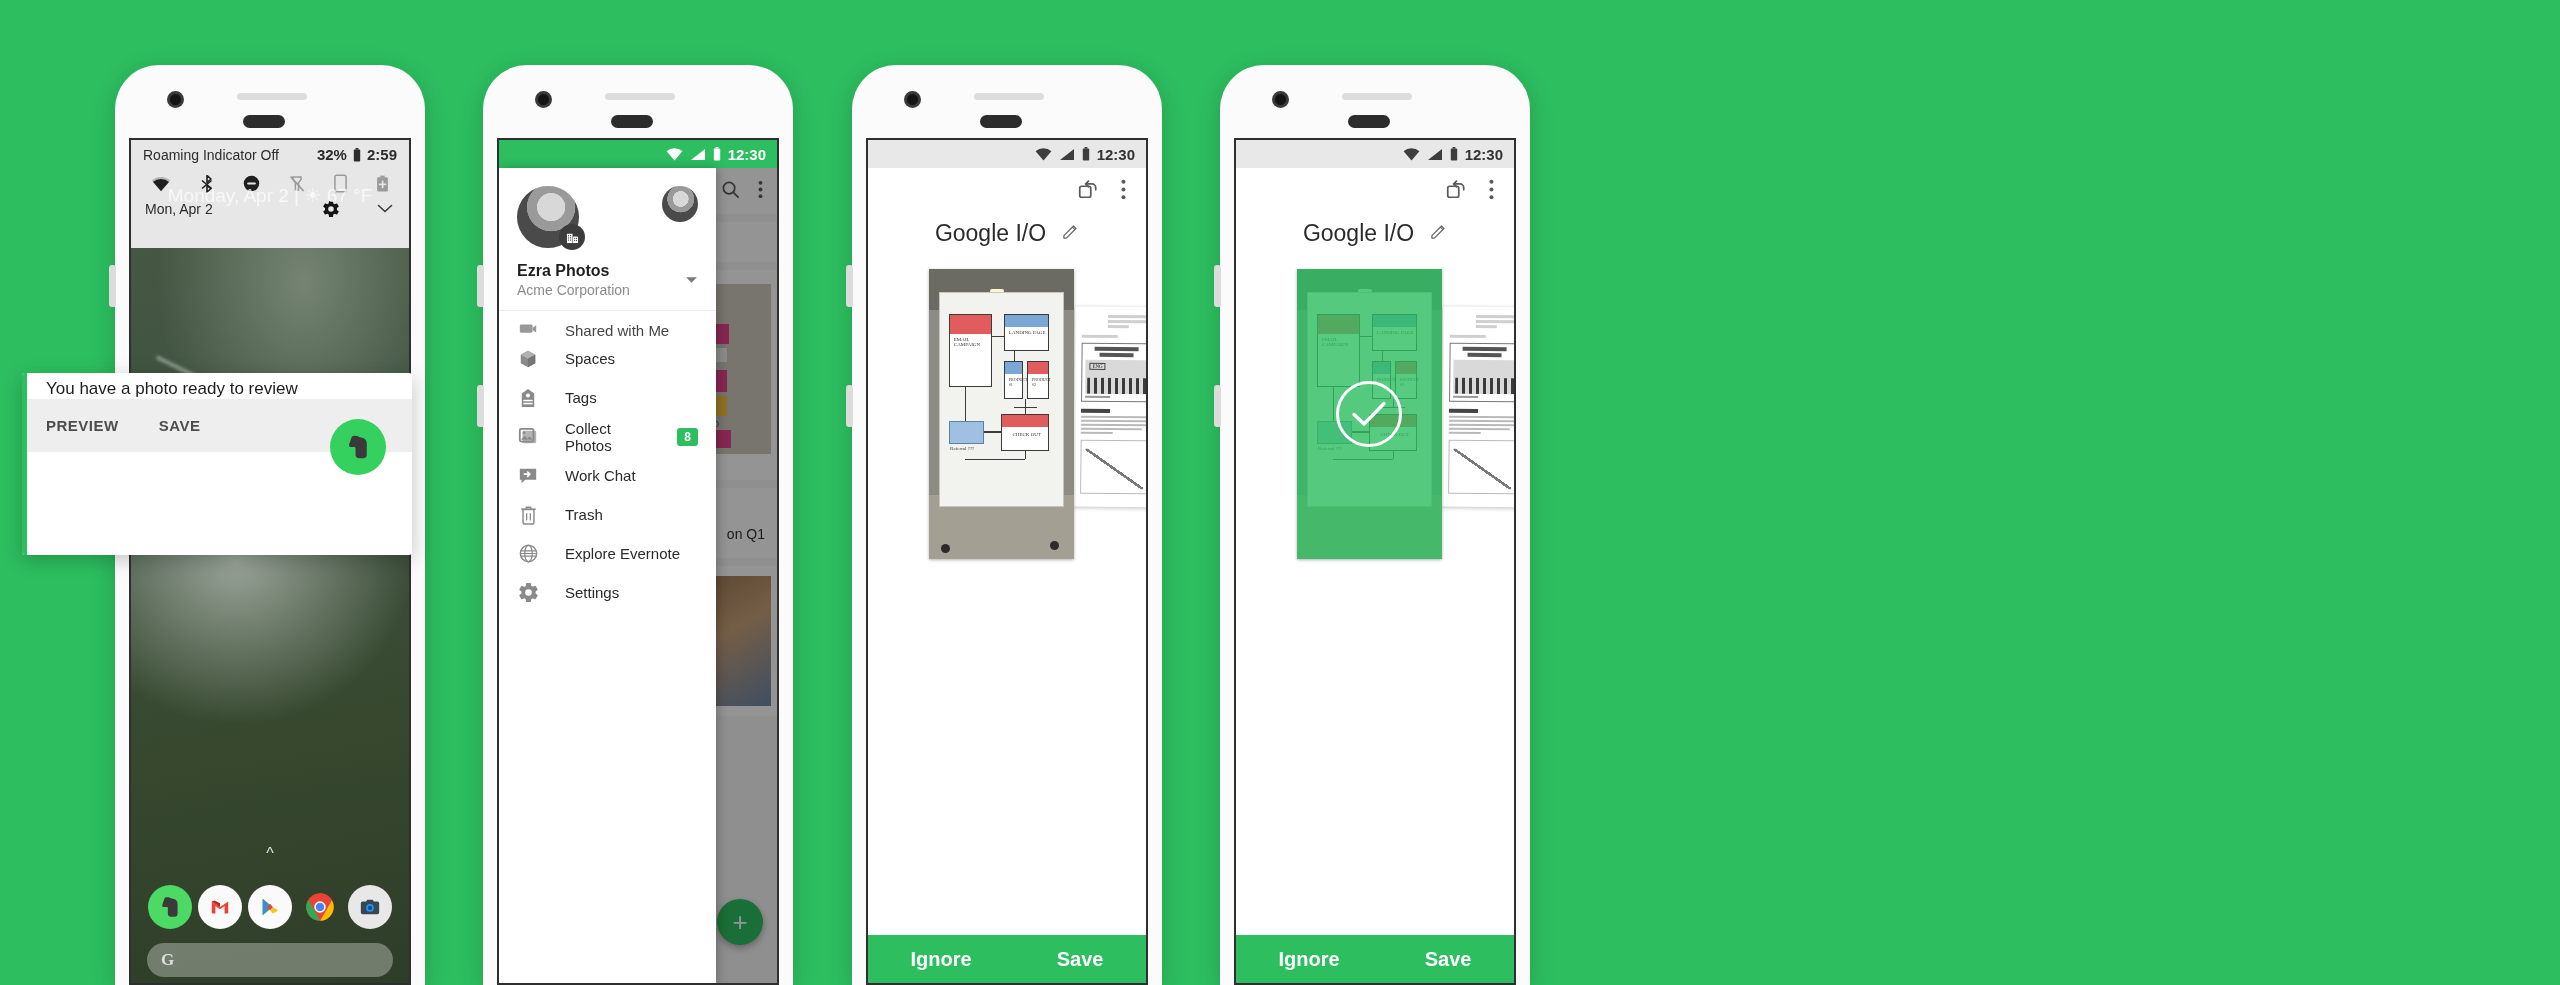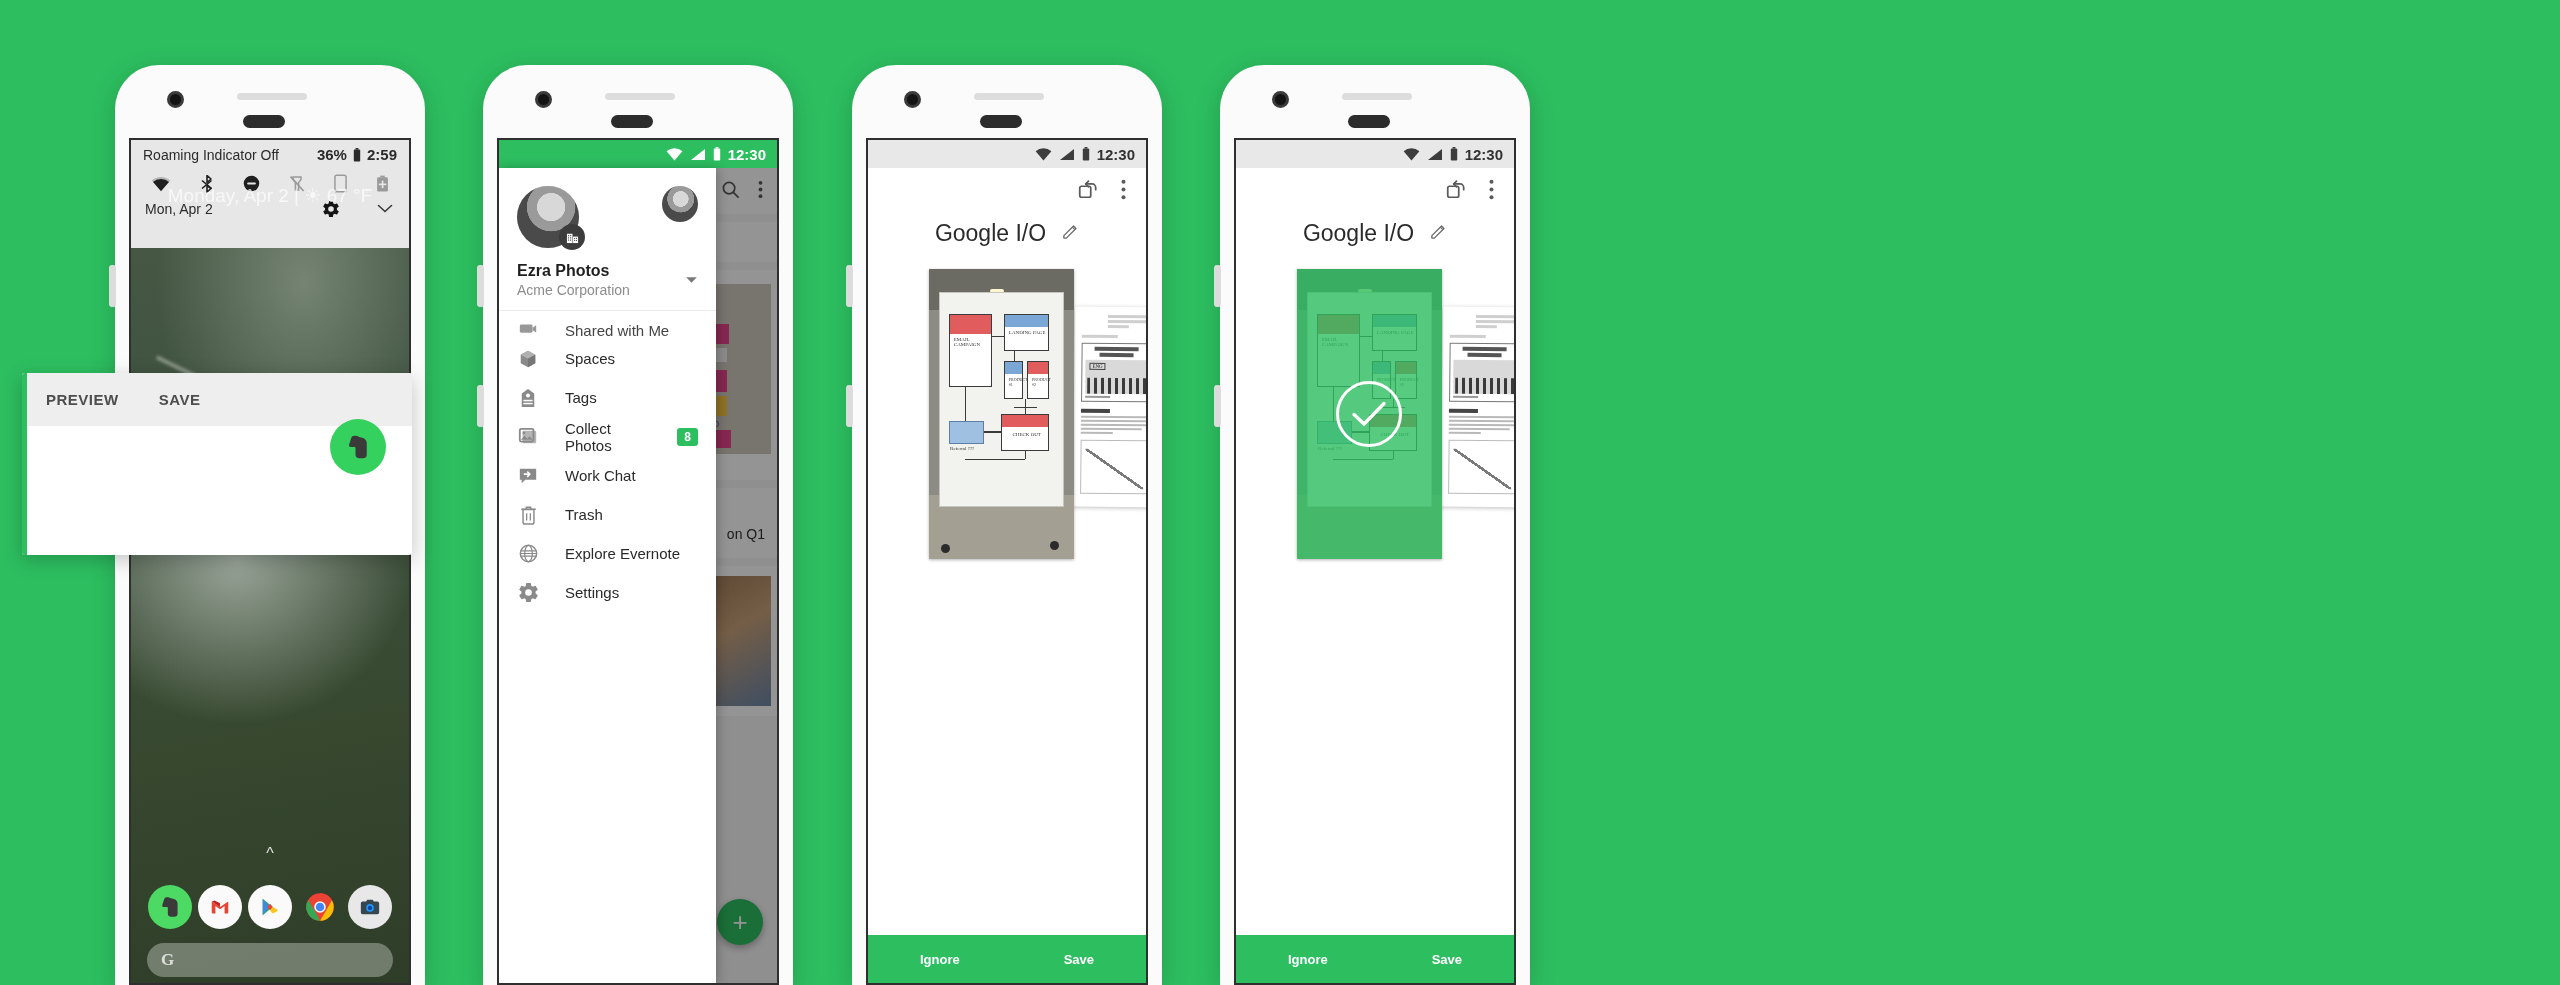--- a/index.html
+++ b/index.html
@@ -179,21 +179,21 @@
   .box .txt { position:absolute; left:4px; top:30%; font-size:5px; color:#333; font-family:"Liberation Serif", serif; }
   .conn { position:absolute; background:#3b3b3b; }
   .green-overlay { position:absolute; inset:0; background:rgba(45,190,96,.80); }
   .check-circle {
     position:absolute; left:50%; top:50%; transform:translate(-50%,-50%);
     width:66px; height:66px; border-radius:50%; border:3px solid #fff;
     display:flex; align-items:center; justify-content:center;
   }
   .scan-footer {
     height:48px; background:#2DBE60; display:flex; align-items:center;
-    justify-content:space-around; color:#fff; font-size:13px; font-weight:bold;
+    justify-content:space-around; color:#fff; font-size:20px; font-weight:bold;
   }
   .scan-footer span { cursor:pointer; }
 </style>
 </head>
 <body>
 
 <div id="stage">
 
   <div class="phone" style="left:115px; top:65px; width:310px; height:920px;">
     <div class="cam" style="left:52px; top:26px;"></div>
@@ -254,21 +254,21 @@
         <div class="searchpill">
           <span style="color:rgba(255,255,255,.75); font-size:17px; font-weight:bold; font-family:'Liberation Serif',serif;">G</span>
         </div>
       </div>
 
       <div class="qs" style="position:absolute; left:0; right:0; top:0; height:108px;">
         <div class="ghosttext">Monday, Apr 2  |  ☀ 67 °F</div>
         <div class="qs-top">
           <span>Roaming Indicator Off</span>
           <span class="right">
-            <span>36%</span>
+            <span>32%</span>
             <span class="ic">
               <svg width="8" height="14" viewBox="0 0 8 14">
                   <rect x="2.6" y="0" width="2.8" height="1.6" fill="#2b2b2b"></rect>
                   <rect x="0.8" y="1.4" width="6.4" height="12.2" rx="1" fill="#2b2b2b"></rect>
                 </svg>
             </span>
             <span>2:59</span>
           </span>
         </div>
 
@@ -326,20 +326,21 @@
                 </svg>
             </span>
           </span>
         </div>
       </div>
     </div>
   </div>
 
   <div class="notif" style="left:22px; top:373px; width:390px; height:182px;">
     <div class="notif-accent"></div>
+    <div class="notif-title">You have a photo ready to review</div>
     <div class="notif-badge">
       <svg width="30" height="30" viewBox="0 0 24 24">
           <path fill="#3a3a3a" d="M9 3c-1.2 0-2 .6-2.3 1.6L5 9.6C4.5 11 5 12 6.4 12H9c.6 0 1 .4 1 1v5.2C10 20 11.3 21 13 21h3c2 0 3-1 3-3V9c0-2.4-1.4-4-3.6-4.5L13 4c-.8-.6-2.2-1-4-1z"></path>
           <path fill="#3a3a3a" d="M5.2 9.2h3.2c.5 0 .8-.3.8-.8V5.2L5.2 9.2z"></path>
         </svg>
     </div>
     <div class="notif-actions">
       <span>PREVIEW</span>
       <span>SAVE</span>
     </div>

